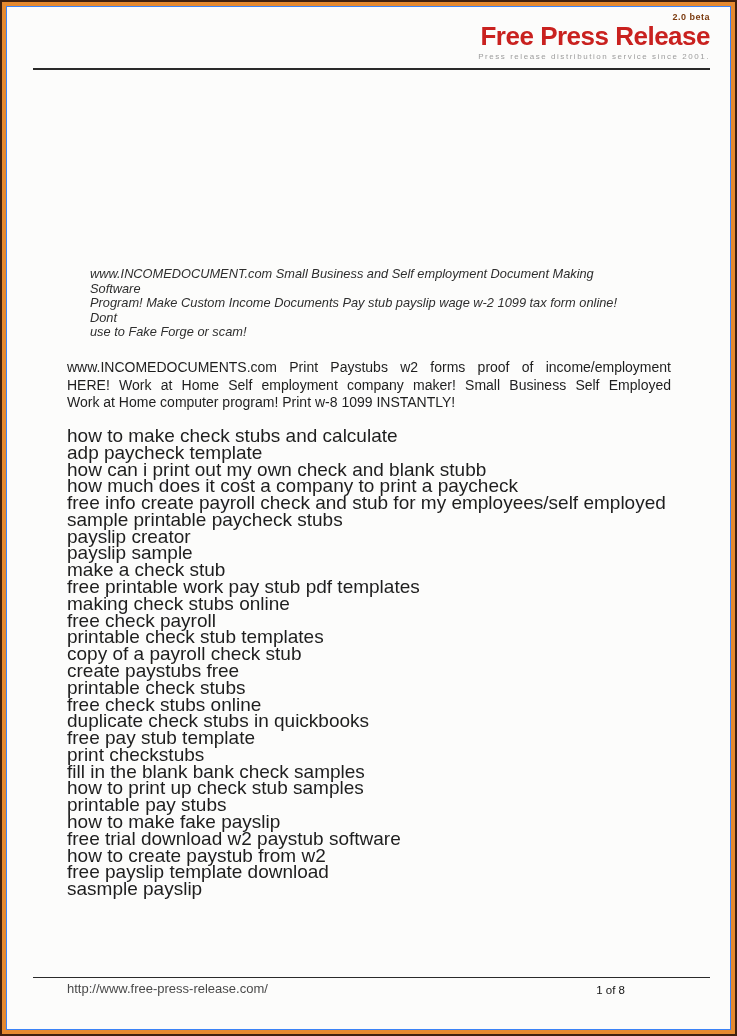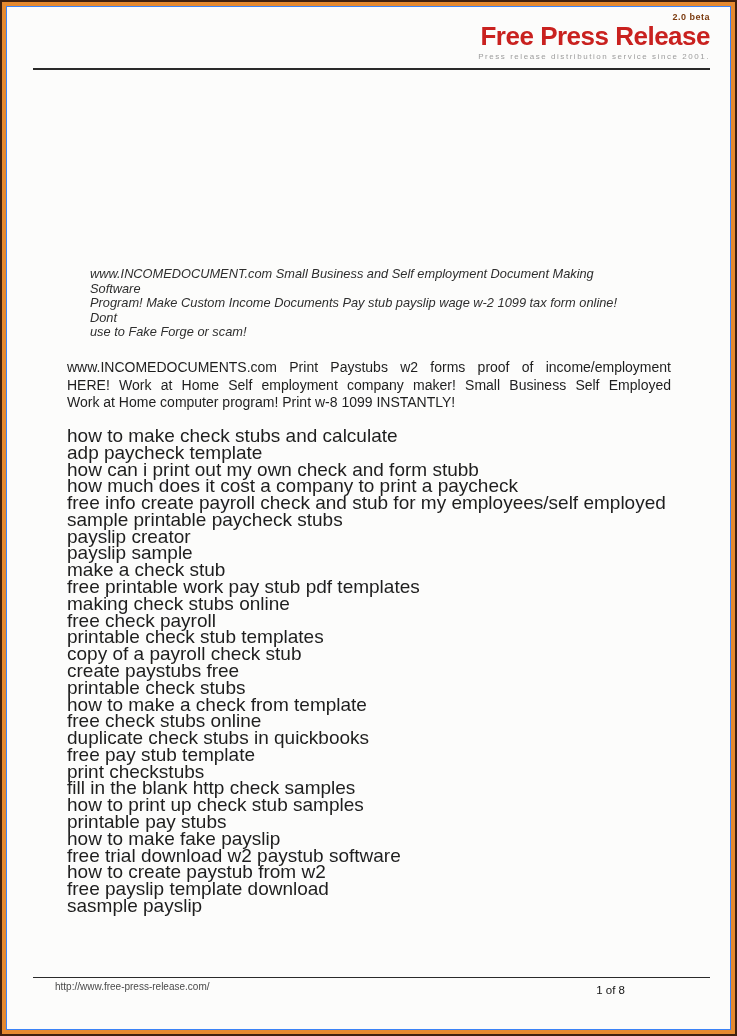--- a/index.html
+++ b/index.html
@@ -101,22 +101,22 @@
 
   
   .footer-rule {
     position: absolute;
     top: 970px; left: 26px;
     width: 677px; height: 0;
     border-top: 1.5px solid #2a2a2a;
   }
   .footer-url {
     position: absolute;
-    top: 974px; left: 48px;
-    font-size: 10px;
+    top: 974px; left: 60px;
+    font-size: 13px;
     color: #4a4a4a;
   }
   .footer-page {
     position: absolute;
     top: 977px; right: 105px;
     font-size: 11.5px;
     color: #151515;
   }
 </style>
 </head>
@@ -142,40 +142,39 @@
 
       <div class="article-body">
         <div class="justify-line">www.INCOMEDOCUMENTS.com Print Paystubs w2 forms proof of income/employment</div>
         <div class="justify-line">HERE! Work at Home Self employment company maker! Small Business Self Employed</div>
         <div>Work at Home computer program! Print w-8 1099 INSTANTLY!</div>
       </div>
 
       <div class="keyword-list">
           <div>how to make check stubs and calculate</div>
           <div>adp paycheck template</div>
-          <div>how can i print out my own check and form stubb</div>
+          <div>how can i print out my own check and blank stubb</div>
           <div>how much does it cost a company to print a paycheck</div>
           <div>free info create payroll check and stub for my employees/self employed</div>
           <div>sample printable paycheck stubs</div>
           <div>payslip creator</div>
           <div>payslip sample</div>
           <div>make a check stub</div>
           <div>free printable work pay stub pdf templates</div>
           <div>making check stubs online</div>
           <div>free check payroll</div>
           <div>printable check stub templates</div>
           <div>copy of a payroll check stub</div>
           <div>create paystubs free</div>
           <div>printable check stubs</div>
-          <div>how to make a check from template</div>
           <div>free check stubs online</div>
           <div>duplicate check stubs in quickbooks</div>
           <div>free pay stub template</div>
           <div>print checkstubs</div>
-          <div>fill in the blank http check samples</div>
+          <div>fill in the blank bank check samples</div>
           <div>how to print up check stub samples</div>
           <div>printable pay stubs</div>
           <div>how to make fake payslip</div>
           <div>free trial download w2 paystub software</div>
           <div>how to create paystub from w2</div>
           <div>free payslip template download</div>
           <div>sasmple payslip</div>
         </div>
 
       <div class="footer-rule"></div>

